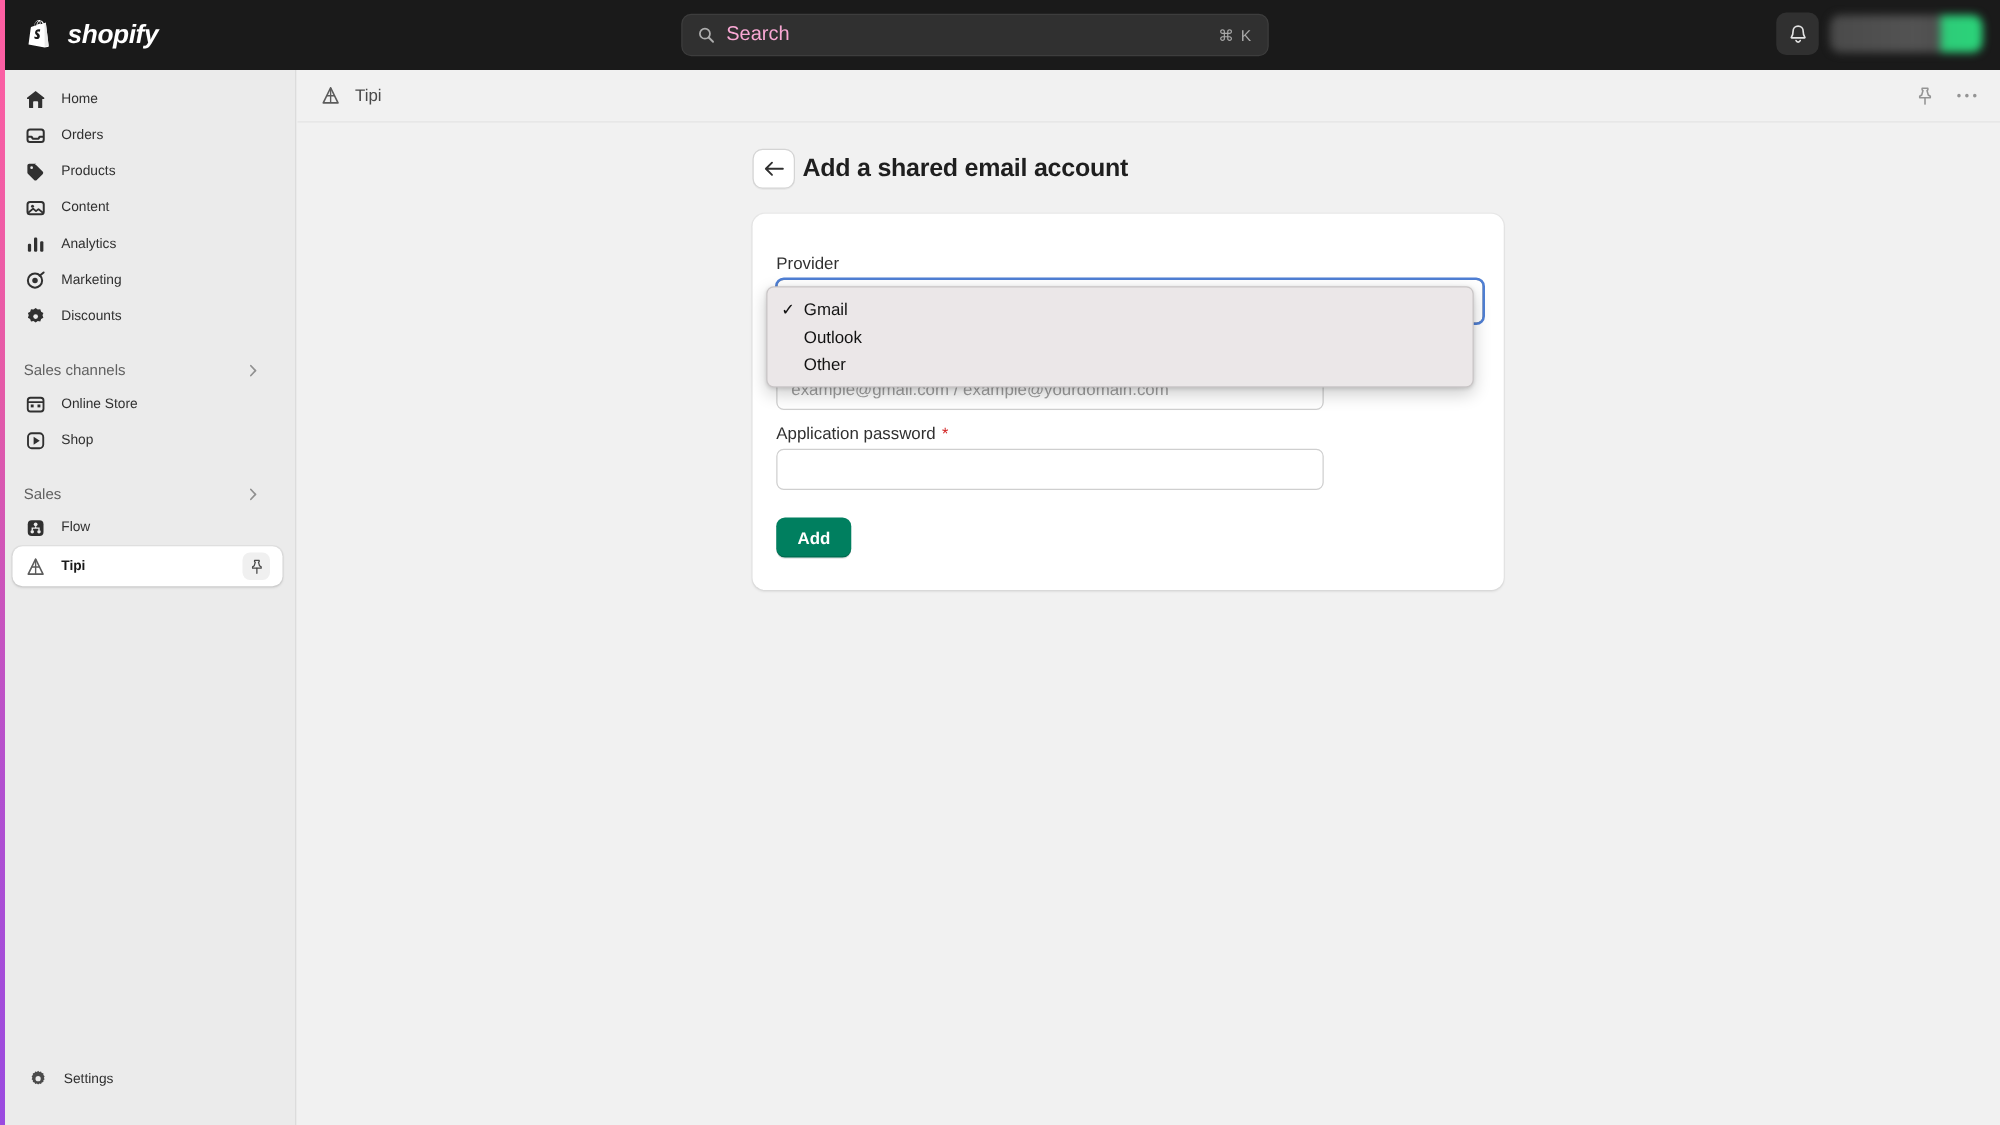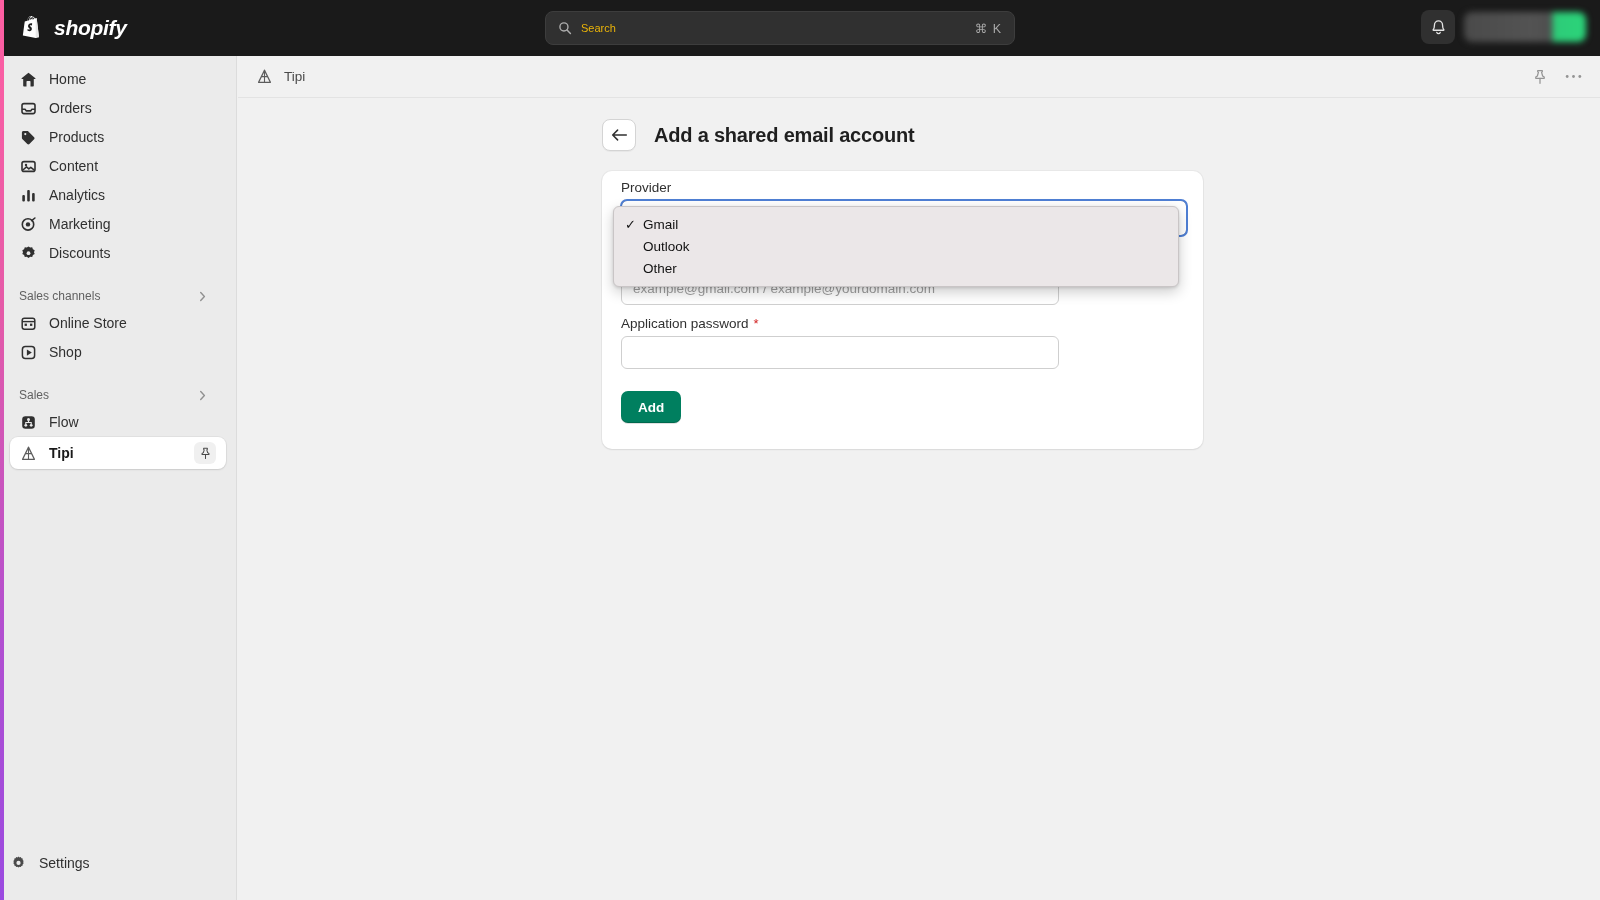--- a/index.html
+++ b/index.html
@@ -54,22 +54,22 @@
     background: #303030;
     border: 1px solid #3d3d3d;
     border-radius: 8px;
     display: flex;
     align-items: center;
     padding: 0 12px;
     cursor: text;
   }
   .search-icon { width: 14px; height: 14px; flex: 0 0 auto; opacity: .82; }
   .search-ph {
-    color: #eab308;
-    font-size: 11px;
+    color: #f9a8d4;
+    font-size: 16px;
     margin-left: 9px;
     flex: 1;
   }
   .search-kbd {
     color: #a8a8a8;
     font-size: 12.5px;
     letter-spacing: 1px;
   }
 
   .top-right {
@@ -108,21 +108,21 @@
     height: 28px;
     display: flex; align-items: center;
     gap: 12px;
     padding: 0 10px;
     border-radius: 8px;
     cursor: pointer;
     margin-bottom: 1px;
   }
   .nav-item .ic { width: 17px; height: 17px; flex: 0 0 17px; display: flex; align-items: center; justify-content: center; }
   .nav-item .lbl {
-    font-size: 14px;
+    font-size: 11px;
     color: #303030;
     white-space: nowrap;
   }
 
   .grp-header {
     display: flex; align-items: center; justify-content: space-between;
     padding: 0 18px 0 9px;
     height: 26px;
     margin-top: 16px;
     cursor: pointer;
@@ -146,21 +146,21 @@
     width: 22px; height: 22px;
     border-radius: 6px;
     background: #f0f0f0;
     display: flex; align-items: center; justify-content: center;
     cursor: pointer;
   }
   .pin-icon { width: 13px; height: 13px; }
 
   .settings-row {
     position: absolute;
-    left: 0; bottom: 22px;
+    left: 12px; bottom: 22px;
     width: 217px;
   }
 
   
   .app-header {
     position: absolute;
     left: 238px; top: 56px;
     width: 1362px; height: 42px;
     background: #f1f1f1;
     border-bottom: 1px solid #e3e3e3;
@@ -183,21 +183,21 @@
     position: absolute;
     left: 238px; top: 98px;
     width: 1362px; height: 802px;
     background: #f1f1f1;
     overflow: hidden;
   }
 
   .page-head {
     position: absolute;
     left: 364px; top: 21px;
-    display: flex; align-items: center; gap: 18px;
+    display: flex; align-items: center; gap: 6px;
   }
   .back-btn {
     width: 34px; height: 32px;
     border: 1px solid #d4d4d4;
     border-radius: 8px;
     background: #ffffff;
     display: flex; align-items: center; justify-content: center;
     cursor: pointer;
     box-shadow: 0 1px 0 rgba(0,0,0,.04);
   }
@@ -210,21 +210,21 @@
   }
 
   
   .card {
     position: absolute;
     left: 364px; top: 73px;
     width: 601px;
     background: #ffffff;
     border-radius: 10px;
     box-shadow: 0 1px 2px rgba(0,0,0,.07), 0 0 0 1px rgba(0,0,0,.035);
-    padding: 9px 20px 26px 19px;
+    padding: 32px 20px 26px 19px;
   }
 
   .field { margin-bottom: 3px; position: relative; }
   .field-label {
     font-size: 13.5px;
     color: #303030;
     margin-bottom: 5px;
     display: flex; align-items: baseline; gap: 5px;
   }
   .req { color: #d11f1f; font-size: 13px; line-height: 1; }

